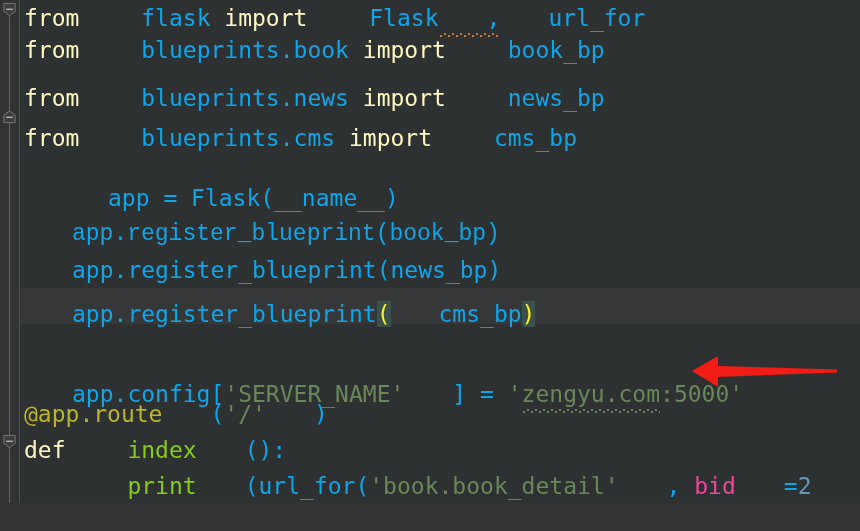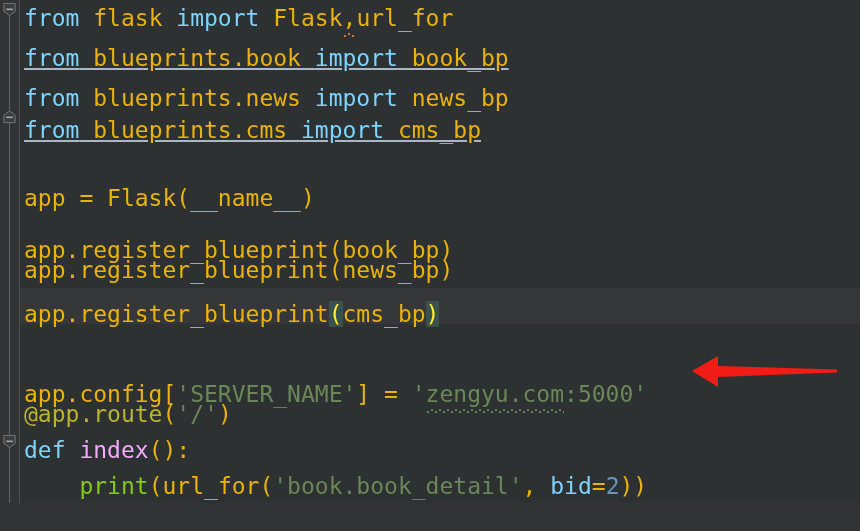--- a/index.html
+++ b/index.html
@@ -88,28 +88,28 @@
   }
   .hl-line {
     position: absolute;
     left: 20px;
     width: 840px;
     height: 36px;
     background: #353739;
   }
 
   
-  .kw       { color: #7dd3fc; }
-  .plain    { color: #eab308; }
+  .kw       { color: #fef9c3; }
+  .plain    { color: #0ea5e9; padding-left: 48px; }
   .str      { color: #6a8759; }
   .deco     { color: #bbb529; }
-  .func     { color: #f0abfc; }
+  .func     { color: #84cc16; }
   .builtin  { color: #84cc16; }
   .num      { color: #6897bb; }
-  .kwarg    { color: #7dd3fc; margin-top: 13px; }
+  .kwarg    { color: #ec4899; margin-top: 13px; }
   .brmatch  { color: #ffef28; background: #3b514d; }
 
   
   .sq {
     position: relative;
     display: inline-block;
   }
   .sq-warn::after, .sq-weak::after {
     content: "";
     position: absolute;
@@ -175,26 +175,26 @@
               <polygon points="1.5,1.5 13.5,1.5 13.5,10 7.5,14.5 1.5,10" fill="#3b3e40" stroke="#787b7d" stroke-width="1"></polygon>
               <rect x="4" y="7" width="7" height="1.6" fill="#a9adaf"></rect>
             </svg>
           </div>
         </div>
     </div>
     <div class="gutter-sep"></div>
 
     <div id="code-lines">
         <div class="line" style="top: 0px;"><span class="kw">from</span><span class="plain"> flask </span><span class="kw">import</span><span class="plain"> Flask</span><span class="plain sq sq-warn">,</span><span class="plain">url_for</span></div>
-        <div class="line" style="top: 40px; text-decoration: underline;"><span class="kw">from</span><span class="plain"> blueprints.book </span><span class="kw">import</span><span class="plain"> book_bp</span></div>
+        <div class="line" style="top: 32px;"><span class="kw">from</span><span class="plain"> blueprints.book </span><span class="kw">import</span><span class="plain"> book_bp</span></div>
         <div class="line" style="top: 80px;"><span class="kw">from</span><span class="plain"> blueprints.news </span><span class="kw">import</span><span class="plain"> news_bp</span></div>
-        <div class="line" style="top: 112px; text-decoration: underline;"><span class="kw">from</span><span class="plain"> blueprints.cms </span><span class="kw">import</span><span class="plain"> cms_bp</span></div>
+        <div class="line" style="top: 120px;"><span class="kw">from</span><span class="plain"> blueprints.cms </span><span class="kw">import</span><span class="plain"> cms_bp</span></div>
         <div class="line" style="top: 144px;"></div>
-        <div class="line" style="top: 180px;"><span class="plain">app = Flask(__name__)</span></div>
-        <div class="line" style="top: 232px;"><span class="plain">app.register_blueprint(book_bp)</span></div>
+        <div class="line" style="top: 180px; margin-left: 36px;"><span class="plain">app = Flask(__name__)</span></div>
+        <div class="line" style="top: 216px; font-family: Liberation Mono, monospace;"><span class="plain">app.register_blueprint(book_bp)</span></div>
         <div class="line" style="top: 252px; text-align: right;"><span class="plain">app.register_blueprint(news_bp)</span></div>
         <div class="line" style="top: 296px;"><span class="plain">app.register_blueprint</span><span class="brmatch">(</span><span class="plain">cms_bp</span><span class="brmatch">)</span></div>
         <div class="line" style="top: 324px;"></div>
         <div class="line" style="top: 376px;"><span class="plain">app.config[</span><span class="str">'SERVER_NAME'</span><span class="plain">] = </span><span class="str">'</span><span class="str sq sq-weak">zengyu.com</span><span class="str">:5000'</span></div>
         <div class="line" style="top: 396px; text-align: right;"><span class="deco">@app.route</span><span class="plain">(</span><span class="str">'/'</span><span class="plain">)</span></div>
         <div class="line" style="top: 432px;"><span class="kw">def</span><span class="plain"> </span><span class="func">index</span><span class="plain">():</span></div>
         <div class="line" style="top: 468px;"><span class="plain">    </span><span class="builtin">print</span><span class="plain">(url_for(</span><span class="str">'book.book_detail'</span><span class="plain">, </span><span class="kwarg">bid</span><span class="plain">=</span><span class="num">2</span><span class="plain">))</span></div>
       </div>
 
     <div class="annot-arrow">

